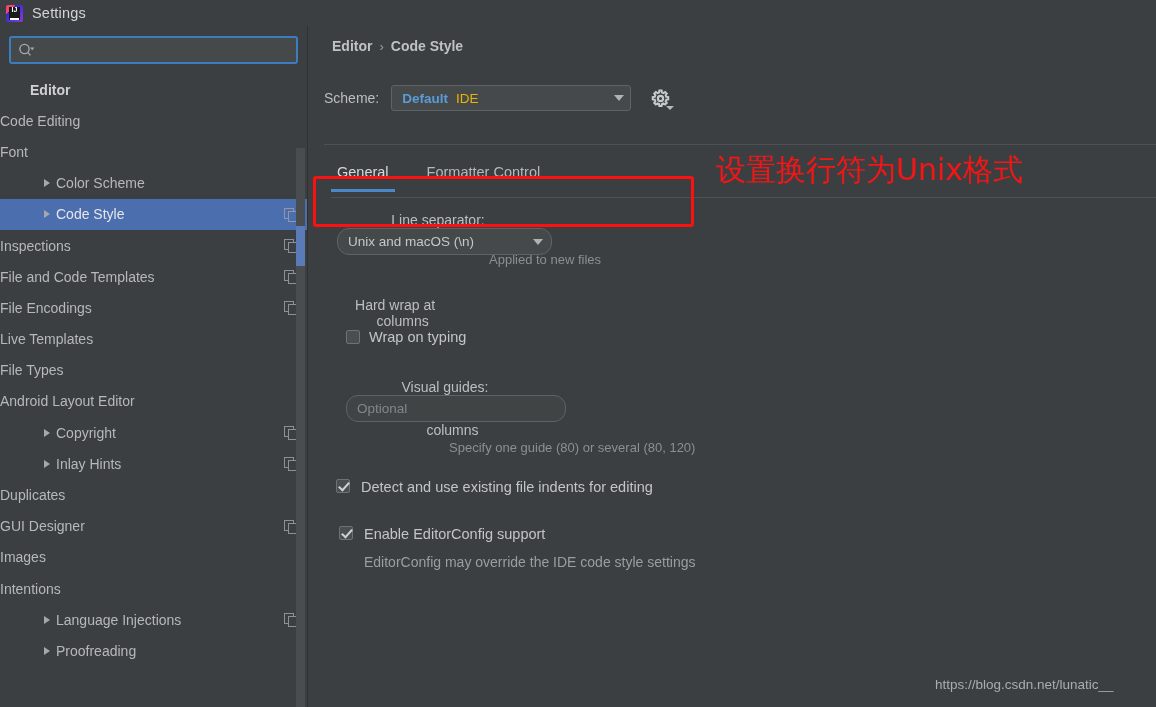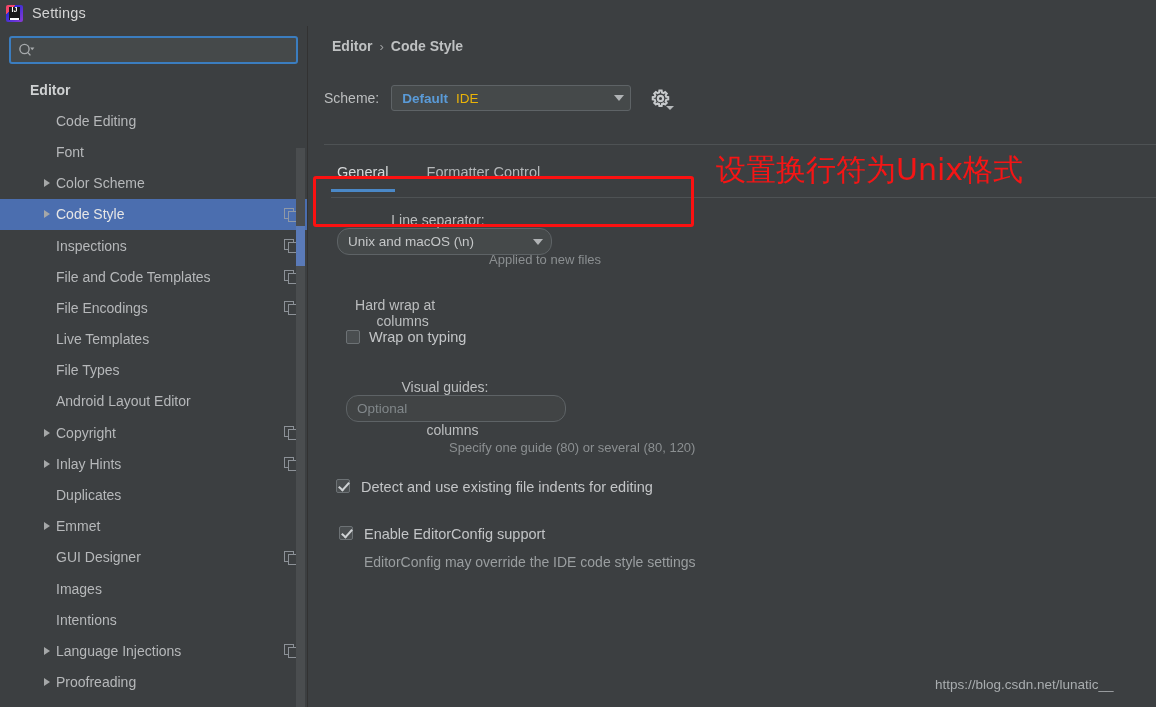--- a/index.html
+++ b/index.html
@@ -144,21 +144,21 @@
     border: 1.3px solid #9aa0a6;
     background: transparent;
   }
   .tr-copy::before { left: 0; top: 0; width: 8px; height: 9px; }
   .tr-copy::after  { left: 4px; top: 3px; width: 8px; height: 9px; background:#3c3f41; }
   .tree-row.selected .tr-copy::after { background:#4b6eaf; }
 
   
   .ind-0 { padding-left: 12px; }
   .ind-1 { padding-left: 18px; }
-  .ind-1-noarrow { padding-left: 56px; }
+  .ind-1-noarrow { }
 
   
   #sb-track {
     position: absolute;
     left: 296px; top: 122px;
     width: 9px; height: 568px;
     background: #4a4d4f;
     border-radius: 0;
   }
   #sb-thumb {
@@ -442,26 +442,20 @@
           <span class="tri"></span>
         </span>
       <span class="tr-label">Inlay Hints</span>
       <span class="tr-copy"></span>
     </div>
 
     <div class="tree-row ind-1-noarrow">
       <span class="tr-label">Duplicates</span>
     </div>
 
-    <div class="tree-row ind-1" style="padding-left:38px">
-      <span class="tr-arrow">
-          <span class="tri"></span>
-        </span>
-      <span class="tr-label">Emmet</span>
-    </div>
 
     <div class="tree-row ind-1-noarrow">
       <span class="tr-label">GUI Designer</span>
       <span class="tr-copy"></span>
     </div>
 
     <div class="tree-row ind-1-noarrow">
       <span class="tr-label">Images</span>
     </div>
 

